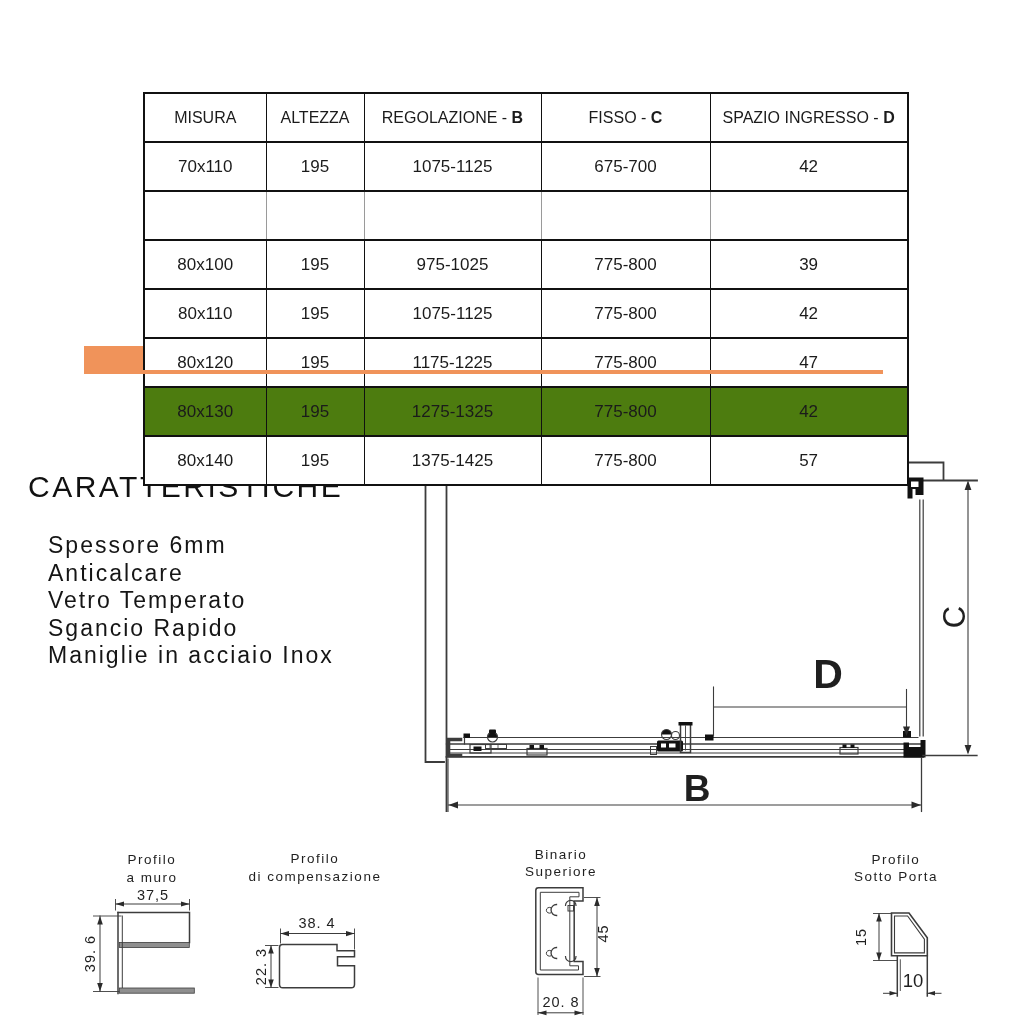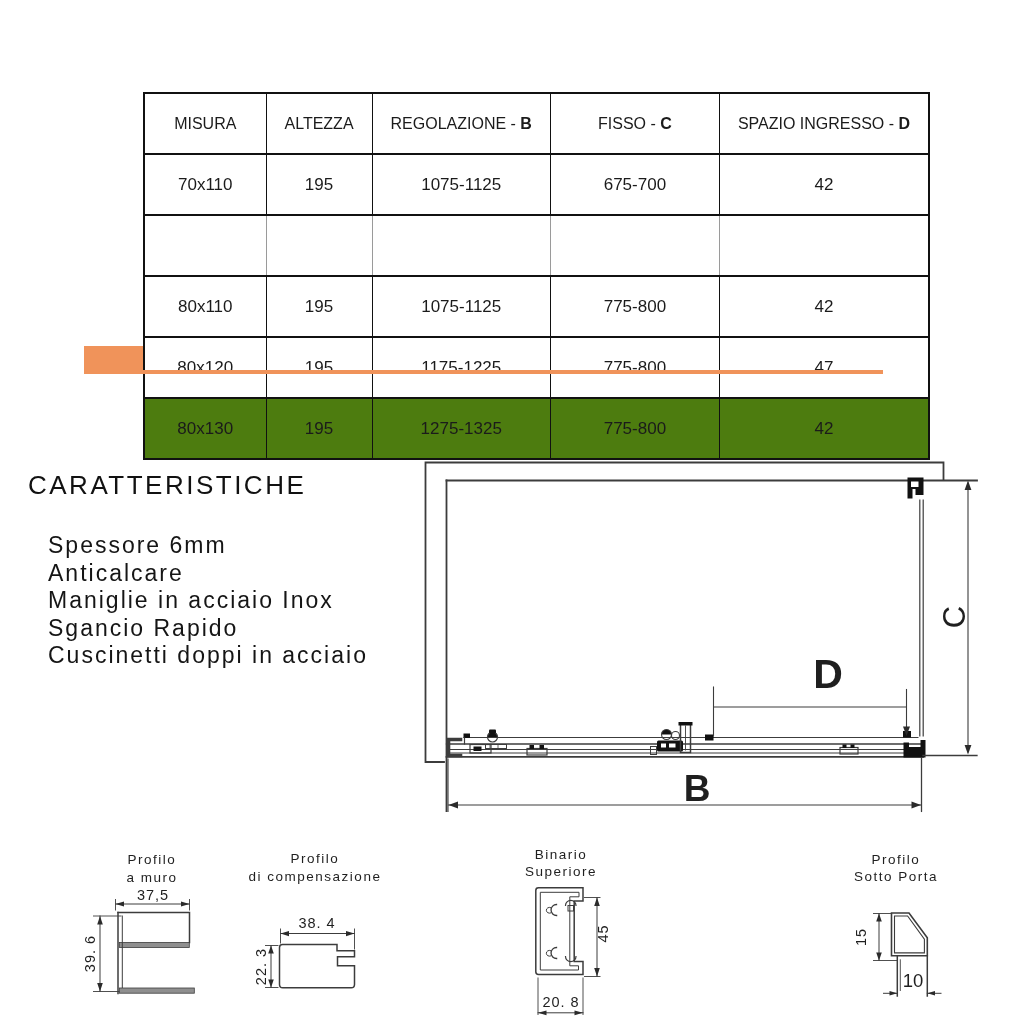--- a/index.html
+++ b/index.html
@@ -6,29 +6,29 @@
   #canvas{position:relative;width:1024px;height:1024px;background:#fff;overflow:hidden;
           font-family:"Liberation Sans",sans-serif;color:#1b1b1b;}
 
   
   .hl-tab{position:absolute;left:84px;top:346px;width:60px;height:28px;background:#F0935A;z-index:0;}
   .hl-sliver{position:absolute;left:143px;top:370px;width:740px;height:4px;background:#F0935A;z-index:3;}
   table.spec{position:absolute;left:143px;top:92px;z-index:1;border-collapse:collapse;table-layout:fixed;
              border:2.5px solid #111;}
   table.spec th,table.spec td{border-left:1.5px solid #111;border-right:1.5px solid #111;
              border-top:2px solid #111;border-bottom:2px solid #111;
-             height:23px;padding:18px;text-align:center;vertical-align:middle;
+             height:23px;padding:12px;text-align:center;vertical-align:middle;
              font-size:17px;font-weight:400;color:#1b1b1b;white-space:nowrap;background:#fff;}
   table.spec th{font-size:16px;}
   table.spec th b{font-weight:700;}
   table.spec tr.gap td{border-left:1px solid #9a9a9a;border-right:1px solid #9a9a9a;}
   table.spec tr.hl td{background:#4d7c0f;}
 
   
-  .char-title{position:absolute;left:28px;top:470px;font-size:26px;letter-spacing:2.5px;color:#111;}
+  .char-title{position:absolute;left:28px;top:470px;font-size:30px;letter-spacing:2.5px;color:#111;}
   .char-list{position:absolute;left:48px;top:532px;font-size:23px;letter-spacing:2px;
              line-height:27.5px;color:#151515;}
 
   
   svg{position:absolute;}
   svg path,svg rect,svg circle,svg line{stroke:#3c3c3c;fill:none;stroke-linecap:square;}
   svg text{fill:#1f1f1f;stroke:none;font-family:"Liberation Sans",sans-serif;}
   .ar{fill:#2b2b2b;stroke:none;}
   .blk{fill:#111;stroke:none;}
   .wht{fill:#fff;stroke:none;}
@@ -74,50 +74,64 @@
           <td>42</td>
         </tr>
         <tr class="gap">
           <td></td>
           <td></td>
           <td></td>
           <td></td>
           <td></td>
         </tr>
         <tr>
+          <td>80x100</td>
+          <td>195</td>
+          <td>975-1025</td>
+          <td>775-800</td>
+          <td>39</td>
+        </tr>
+        <tr>
           <td>80x110</td>
           <td>195</td>
           <td>1075-1125</td>
           <td>775-800</td>
           <td>42</td>
         </tr>
         <tr>
           <td>80x120</td>
           <td>195</td>
           <td>1175-1225</td>
           <td>775-800</td>
           <td>47</td>
         </tr>
         <tr class="hl">
           <td>80x130</td>
           <td>195</td>
           <td>1275-1325</td>
           <td>775-800</td>
           <td>42</td>
+        </tr>
+        <tr>
+          <td>80x140</td>
+          <td>195</td>
+          <td>1375-1425</td>
+          <td>775-800</td>
+          <td>57</td>
         </tr>
       </tbody>
   </table>
 
   <div class="char-title">CARATTERISTICHE</div>
   <div class="char-list">
     <div>Spessore 6mm</div>
     <div>Anticalcare</div>
+    <div>Vetro Temperato</div>
+    <div>Sgancio Rapido</div>
     <div>Maniglie in acciaio Inox</div>
-    <div>Sgancio Rapido</div>
-    <div>Cuscinetti doppi in acciaio</div>
   </div>
 
   <svg style="left:405px;top:450px" width="590" height="375" viewBox="405 450 590 375">
 
     <g>
       <path d="M444,762 H425.5 V462.5 H943.5 V479" stroke="#5f5f5f" stroke-width="1.8"></path>
     </g>
 
     <g>
       <path d="M446.5,480.5 H977" stroke-width="1.8"></path>

